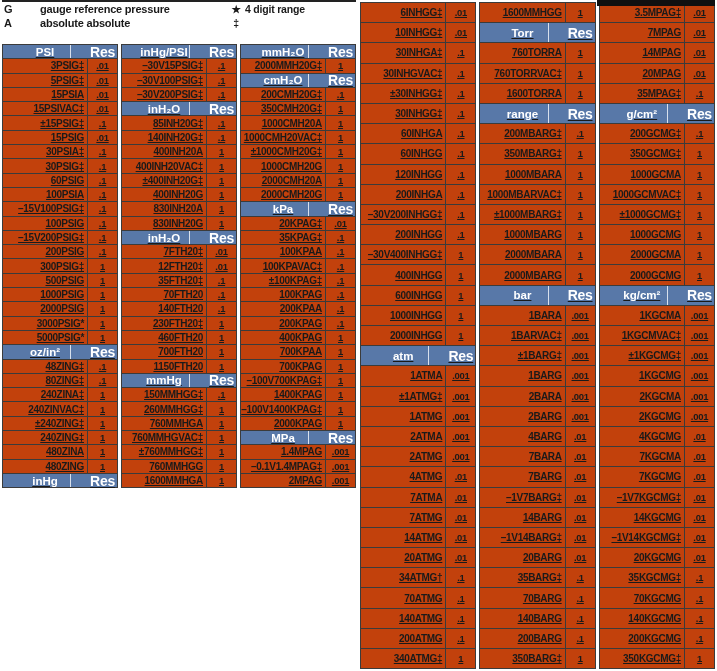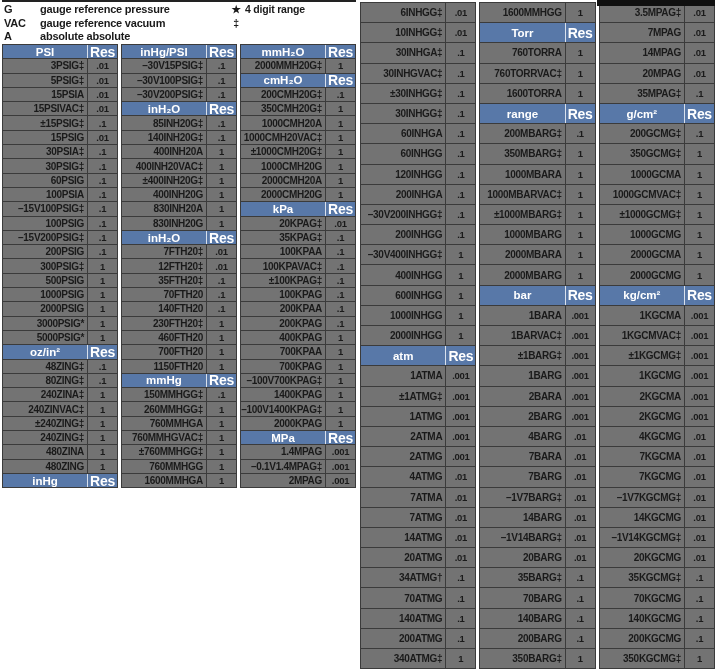--- a/index.html
+++ b/index.html
@@ -14,51 +14,47 @@
   .legend-key{width:36px;padding-left:2px;}
   .legend-notes{flex:1;}
   .note-row{display:flex;font-size:10.5px;font-weight:bold;line-height:13.5px;letter-spacing:-0.2px;}
   .note-sym{width:12px;text-align:center;margin-right:3px;}
 
   
   .cols{display:flex;column-gap:3px;}
   .left-cols{height:444px;}
   .right-block{position:absolute;left:360px;top:2px;width:355px;}
   .right-cols{height:667px;}
-  .pair{flex:1;display:flex;flex-direction:column;border:1px solid var(--bd);background:#737373;}
+  .pair{flex:1;display:flex;flex-direction:column;border:1px solid var(--bd);background:#c2410c;text-decoration:underline;}
   .row{flex:1;display:flex;min-height:0;}
   .row + .row{border-top:1px solid var(--bd);}
   .cell{display:flex;align-items:center;white-space:nowrap;font-weight:bold;}
   .cell.name{flex:1;justify-content:flex-end;padding-right:3px;border-right:1px solid var(--bd);
              font-size:10px;letter-spacing:-0.3px;overflow:hidden;}
   .cell.res{width:29px;justify-content:center;font-size:9.5px;letter-spacing:-0.3px;}
-  .row.header .cell{background:var(--hdr);color:#fff;}
+  .row.header .cell{background:var(--hdr);color:#fff;padding-left:17px;}
   .row.header .cell.name{justify-content:center;padding-right:0;font-size:11.5px;letter-spacing:0;
                          border-right:1px solid #d8e0ec;}
   .row.header .cell.res{font-size:14px;}
 
   .top-strip{position:absolute;left:597px;top:0;width:118px;height:6px;background:#101010;}
 </style>
 </head>
 <body>
 
 <div class="page">
 
   <div class="left-block">
     <div class="legend">
       <div class="legend-keys">
         <div class="legend-row">
           <span class="legend-key">G</span>
           <span class="legend-desc">gauge reference pressure</span>
         </div>
         <div class="legend-row">
-          <span class="legend-key">VAC</span>
-          <span class="legend-desc">gauge reference vacuum</span>
-        </div>
-        <div class="legend-row">
           <span class="legend-key">A</span>
           <span class="legend-desc">absolute absolute</span>
         </div>
       </div>
       <div class="legend-notes">
         <div class="note-row">
           <span class="note-sym">★</span>
           <span>4 digit range</span>
         </div>
         <div class="note-row">

